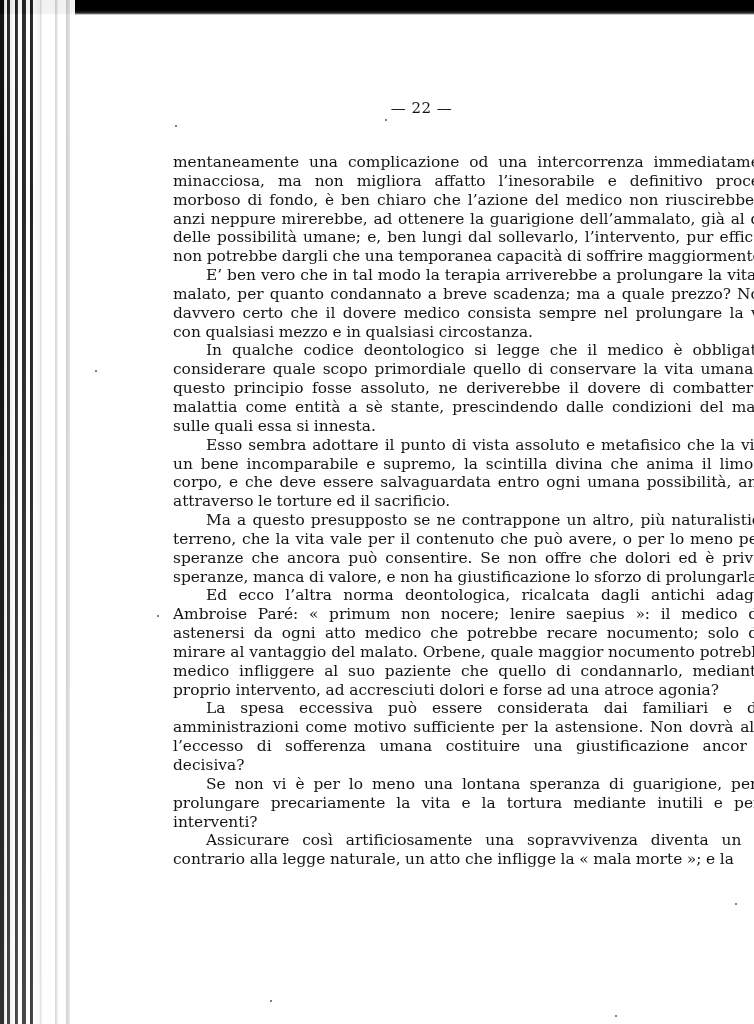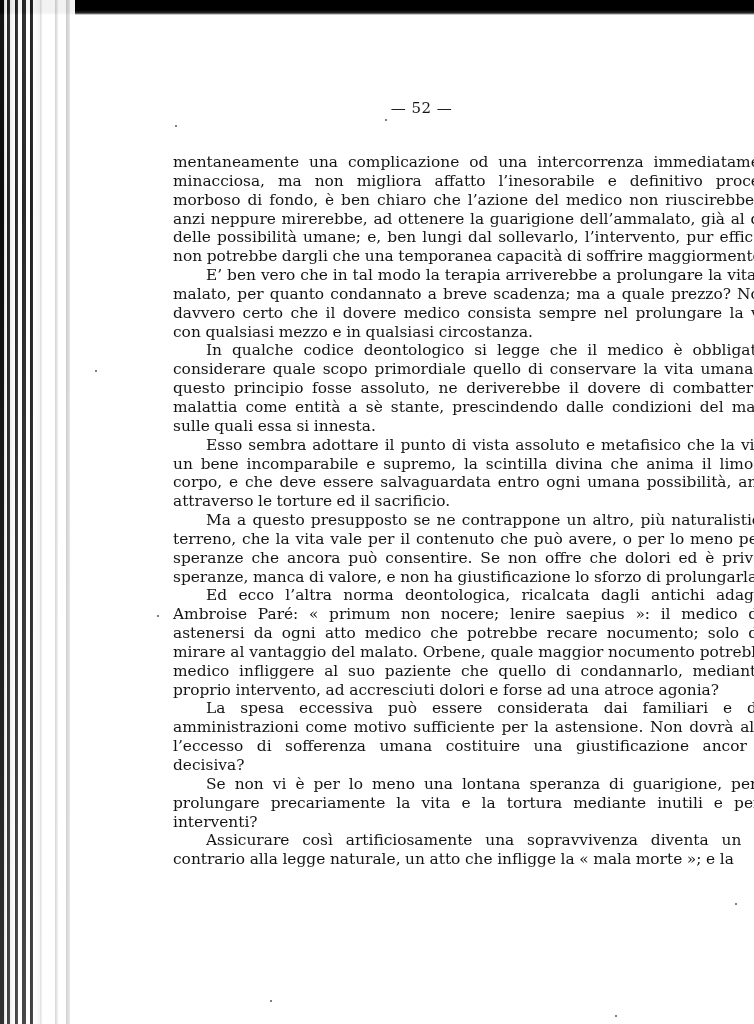--- a/index.html
+++ b/index.html
@@ -93,21 +93,21 @@
       border-radius: 50%;
     }
   </style>
 </head>
 <body>
 
 <div class="top-strip"></div>
 <div class="binding"></div>
 
 <div class="page">
-  <div class="page-number">— 52 —</div>
+  <div class="page-number">— 22 —</div>
 
   <div class="body-text">
     <p class="para cont">mentaneamente una complicazione od una intercorrenza immediatamente minacciosa, ma non migliora affatto l’inesorabile e definitivo processo morboso di fondo, è ben chiaro che l’azione del medico non riuscirebbe, ed anzi neppure mirerebbe, ad ottenere la guarigione dell’ammalato, già al di là delle possibilità umane; e, ben lungi dal sollevarlo, l’intervento, pur efficace, non potrebbe dargli che una temporanea capacità di soffrire maggiormente.</p>
     <p class="para">E’ ben vero che in tal modo la terapia arriverebbe a prolungare la vita del malato, per quanto condannato a breve scadenza; ma a quale prezzo? Non è davvero certo che il dovere medico consista sempre nel prolungare la vita, con qualsiasi mezzo e in qualsiasi circostanza.</p>
     <p class="para">In qualche codice deontologico si legge che il medico è obbligato a considerare quale scopo primordiale quello di conservare la vita umana. Se questo principio fosse assoluto, ne deriverebbe il dovere di combattere la malattia come entità a sè stante, prescindendo dalle condizioni del malato sulle quali essa si innesta.</p>
     <p class="para">Esso sembra adottare il punto di vista assoluto e metafisico che la vita è un bene incomparabile e supremo, la scintilla divina che anima il limo del corpo, e che deve essere salvaguardata entro ogni umana possibilità, anche attraverso le torture ed il sacrificio.</p>
     <p class="para">Ma a questo presupposto se ne contrappone un altro, più naturalistico e terreno, che la vita vale per il contenuto che può avere, o per lo meno per le speranze che ancora può consentire. Se non offre che dolori ed è priva di speranze, manca di valore, e non ha giustificazione lo sforzo di prolungarla.</p>
     <p class="para">Ed ecco l’altra norma deontologica, ricalcata dagli antichi adagi di Ambroise Paré: « primum non nocere; lenire saepius »: il medico deve astenersi da ogni atto medico che potrebbe recare nocumento; solo deve mirare al vantaggio del malato. Orbene, quale maggior nocumento potrebbe il medico infliggere al suo paziente che quello di condannarlo, mediante il proprio intervento, ad accresciuti dolori e forse ad una atroce agonia?</p>
     <p class="para">La spesa eccessiva può essere considerata dai familiari e dalle amministrazioni come motivo sufficiente per la astensione. Non dovrà allora l’eccesso di sofferenza umana costituire una giustificazione ancor più decisiva?</p>
     <p class="para">Se non vi è per lo meno una lontana speranza di guarigione, perchè prolungare precariamente la vita e la tortura mediante inutili e penosi interventi?</p>

